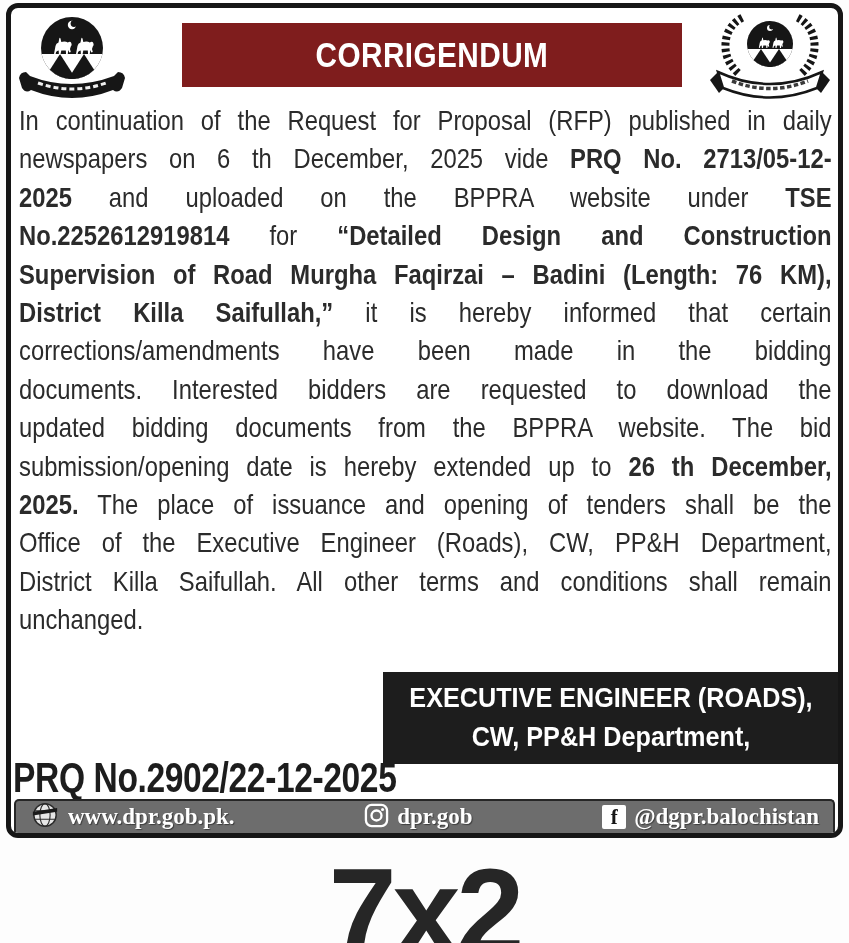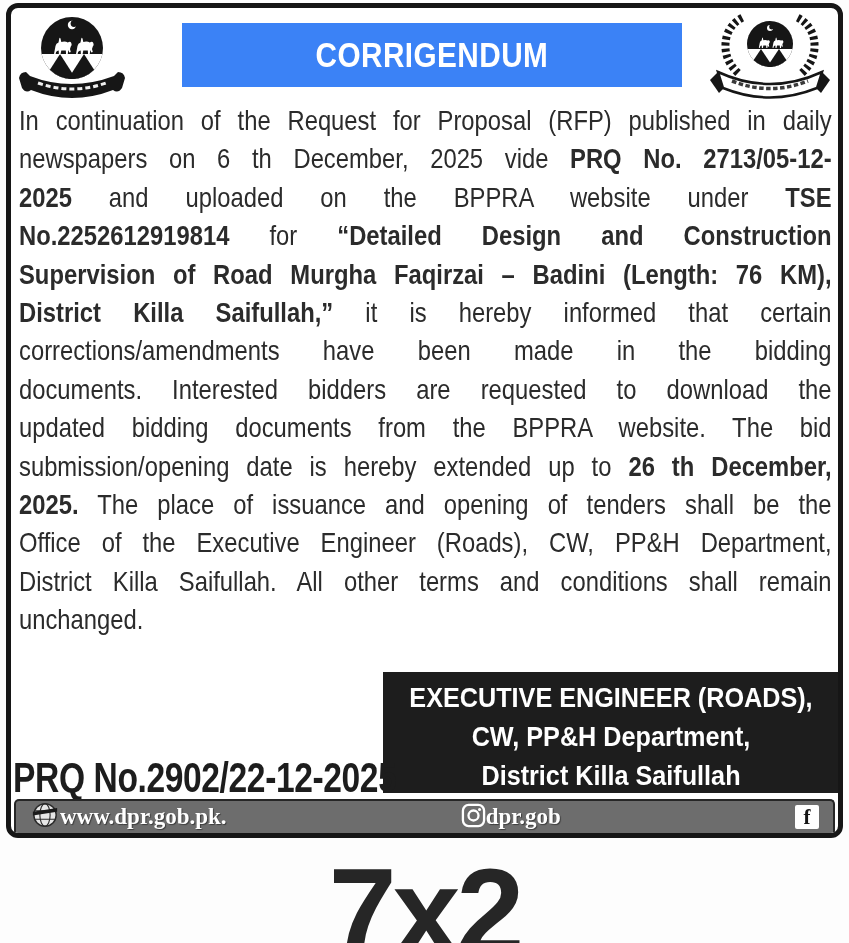--- a/index.html
+++ b/index.html
@@ -7,40 +7,40 @@
     width:849px; height:943px; background:#fdfdfd; position:relative;
     font-family:"Liberation Sans", sans-serif; color:#2b2b2b;
   }
   .ad {
     position:absolute; left:6px; top:3px; width:827px; height:825px;
     border:5px solid #161616; border-radius:12px; background:#fff; overflow:hidden;
   }
   
   .title-bar {
     position:absolute; left:171px; top:15px; width:500px; height:64px;
-    background:#3b82f6; display:flex; align-items:center; justify-content:center;
+    background:#7f1d1d; display:flex; align-items:center; justify-content:center;
   }
   .title-bar .t {
     color:#fff; font-weight:bold; font-size:35px; letter-spacing:.5px;
     display:inline-block; transform:scaleX(.85);
   }
   .logo-left  { position:absolute; left:2px;   top:4px; }
   .logo-right { position:absolute; left:686px; top:3px; }
   
   .body-text {
     position:absolute; left:8px; top:94px; width:956px;
     transform:scaleX(.85); transform-origin:0 0;
     font-size:28px; line-height:38.4px; color:#2b2b2b;
   }
   .body-line { text-align:justify; text-align-last:justify; }
   .body-line.last { text-align-last:left; }
   .b { font-weight:bold; }
   
   .sig {
-    position:absolute; left:372px; top:664px; right:0; height:121px;
+    position:absolute; left:372px; top:664px; right:0; height:92px;
     background:#1d1d1d; overflow:hidden;
   }
   .sig-inner {
     width:506px; margin-left:-25px; margin-top:6px;
     transform:scaleX(.9); transform-origin:50% 0;
     color:#fff; font-weight:bold; font-size:28px; line-height:39px; text-align:center;
   }
   
   .prq {
     position:absolute; left:2px; top:746px; white-space:nowrap;
@@ -48,21 +48,21 @@
     transform:scaleX(.8); transform-origin:0 0; letter-spacing:-.5px;
   }
   
   .footer {
     position:absolute; left:3px; right:3px; bottom:0; height:34px;
     background:#6d6d6d; border:2px solid #262626; border-bottom:none;
     border-radius:5px 5px 0 0; box-sizing:border-box;
     display:flex; align-items:center; justify-content:space-between;
     padding:0 14px;
   }
-  .f-item { display:flex; align-items:center; gap:0; }
+  .f-item { display:flex; align-items:center; gap:8px; }
   .f-label {
     font-family:"Liberation Serif", serif; font-weight:bold; font-size:23px;
     color:#fff; text-shadow:1px 1px 1px rgba(0,0,0,.45); white-space:nowrap;
   }
   .fb-box {
     width:24px; height:24px; background:#fff; border-radius:2px;
     display:flex; align-items:center; justify-content:center;
     font-family:"Liberation Serif", serif; font-weight:bold; font-size:21px; color:#161616;
   }
   .tw-box { width:25px; height:25px; background:#a5a5a5; border-radius:2px;
@@ -179,18 +179,19 @@
         <svg width="25" height="25" viewBox="0 0 26 26">
           <rect x="2" y="2" width="22" height="22" rx="6" fill="none" stroke="#fff" stroke-width="2.4"></rect>
           <circle cx="13" cy="13" r="5.2" fill="none" stroke="#fff" stroke-width="2.4"></circle>
           <circle cx="19.3" cy="6.7" r="1.6" fill="#fff"></circle>
         </svg>
       </span>
       <span class="f-label">dpr.gob</span>
     </div>
     <div class="f-item">
       <span class="fb-box">f</span>
+      <span class="f-label">@dgpr.balochistan</span>
     </div>
   </div>
 
 </div>
 
 <div class="size-tag">7x2</div>
 
 </body></html>

